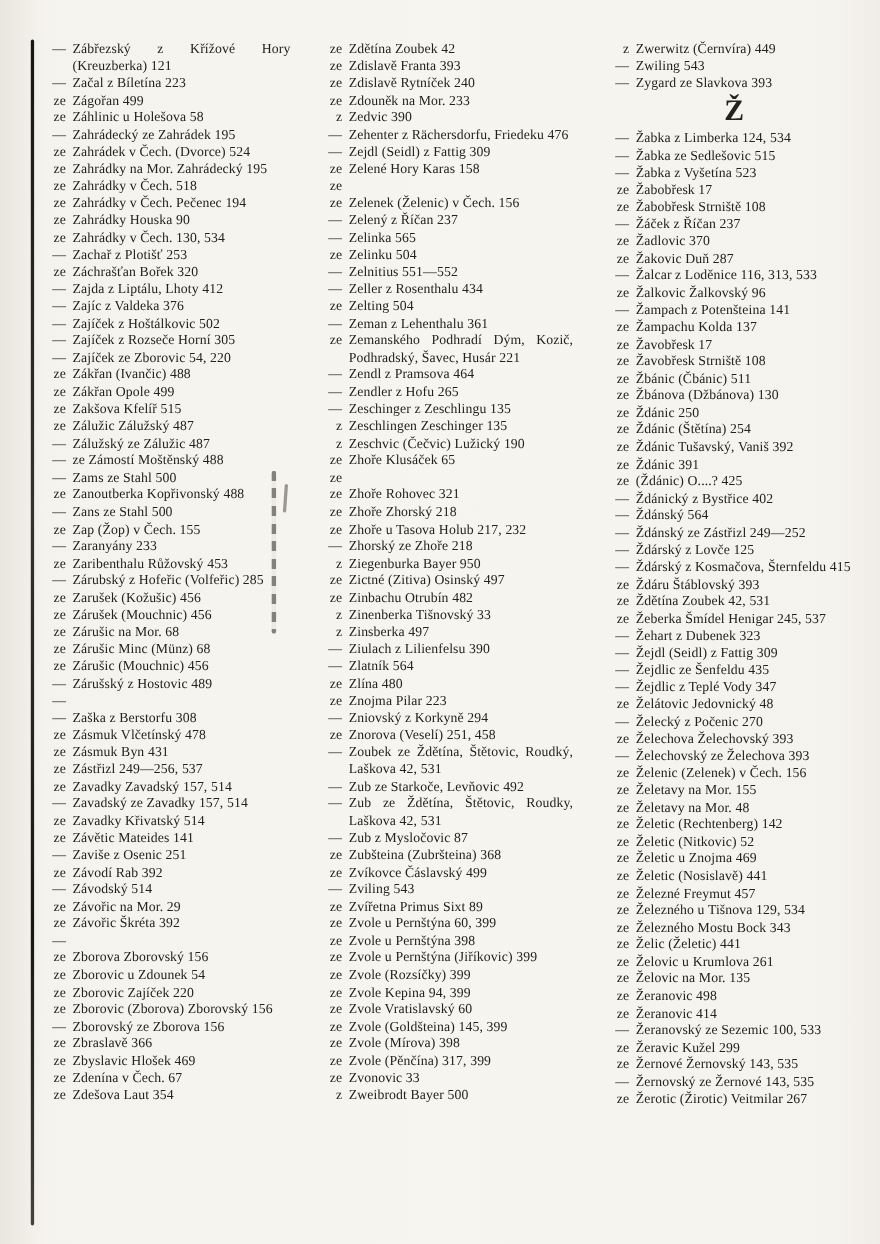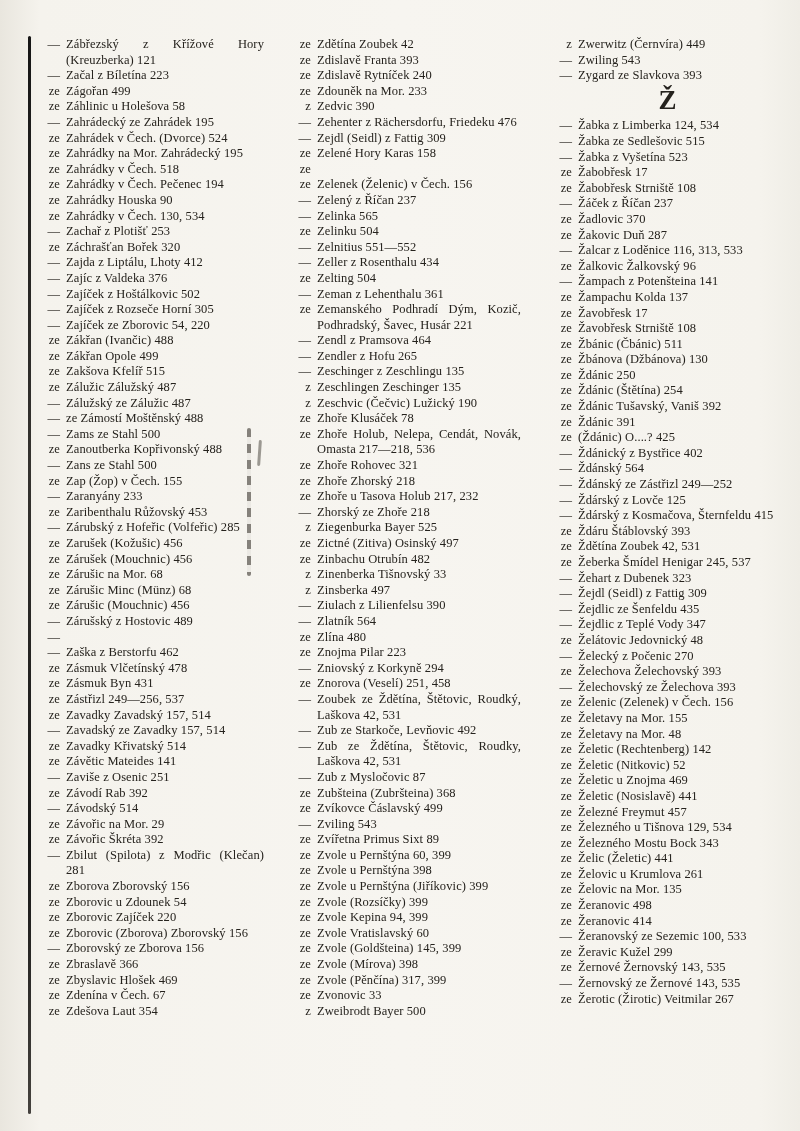--- a/index.html
+++ b/index.html
@@ -253,21 +253,21 @@
       </div>
       <div class="entry">
         <span class="prefix">—</span>
         <span class="etext">Zárušský z Hostovic 489</span>
       </div>
       <div class="entry">
         <span class="prefix">—</span>
       </div>
       <div class="entry">
         <span class="prefix">—</span>
-        <span class="etext">Zaška z Berstorfu 462</span>
+        <span class="etext">Zaška z Berstorfu 308</span>
       </div>
       <div class="entry">
         <span class="prefix">ze</span>
         <span class="etext">Zásmuk Vlčetínský 478</span>
       </div>
       <div class="entry">
         <span class="prefix">ze</span>
         <span class="etext">Zásmuk Byn 431</span>
       </div>
       <div class="entry">
@@ -305,21 +305,20 @@
       <div class="entry">
         <span class="prefix">ze</span>
         <span class="etext">Závořic na Mor. 29</span>
       </div>
       <div class="entry">
         <span class="prefix">ze</span>
         <span class="etext">Závořic Škréta 392</span>
       </div>
       <div class="entry">
         <span class="prefix">—</span>
-        <span class="etext">Zbilut (Spilota) z Modřic (Klečan) 281</span>
       </div>
       <div class="entry">
         <span class="prefix">ze</span>
         <span class="etext">Zborova Zborovský 156</span>
       </div>
       <div class="entry">
         <span class="prefix">ze</span>
         <span class="etext">Zborovic u Zdounek 54</span>
       </div>
       <div class="entry">
@@ -438,45 +437,44 @@
       <div class="entry">
         <span class="prefix">z</span>
         <span class="etext">Zeschlingen Zeschinger 135</span>
       </div>
       <div class="entry">
         <span class="prefix">z</span>
         <span class="etext">Zeschvic (Čečvic) Lužický 190</span>
       </div>
       <div class="entry">
         <span class="prefix">ze</span>
-        <span class="etext">Zhoře Klusáček 78</span>
-      </div>
-      <div class="entry">
-        <span class="prefix">ze</span>
-        <span class="etext">Zhoře Holub, Nelepa, Cendát, Novák, Omasta 217—218, 536</span>
+        <span class="etext">Zhoře Klusáček 65</span>
+      </div>
+      <div class="entry">
+        <span class="prefix">ze</span>
       </div>
       <div class="entry">
         <span class="prefix">ze</span>
         <span class="etext">Zhoře Rohovec 321</span>
       </div>
       <div class="entry">
         <span class="prefix">ze</span>
         <span class="etext">Zhoře Zhorský 218</span>
       </div>
       <div class="entry">
         <span class="prefix">ze</span>
         <span class="etext">Zhoře u Tasova Holub 217, 232</span>
       </div>
       <div class="entry">
         <span class="prefix">—</span>
         <span class="etext">Zhorský ze Zhoře 218</span>
       </div>
       <div class="entry">
         <span class="prefix">z</span>
-        <span class="etext">Ziegenburka Bayer 525</span>
+        <span class="etext">Ziegenburka Bayer 950</span>
       </div>
       <div class="entry">
         <span class="prefix">ze</span>
         <span class="etext">Zictné (Zitiva) Osinský 497</span>
       </div>
       <div class="entry">
         <span class="prefix">ze</span>
         <span class="etext">Zinbachu Otrubín 482</span>
       </div>
       <div class="entry">

